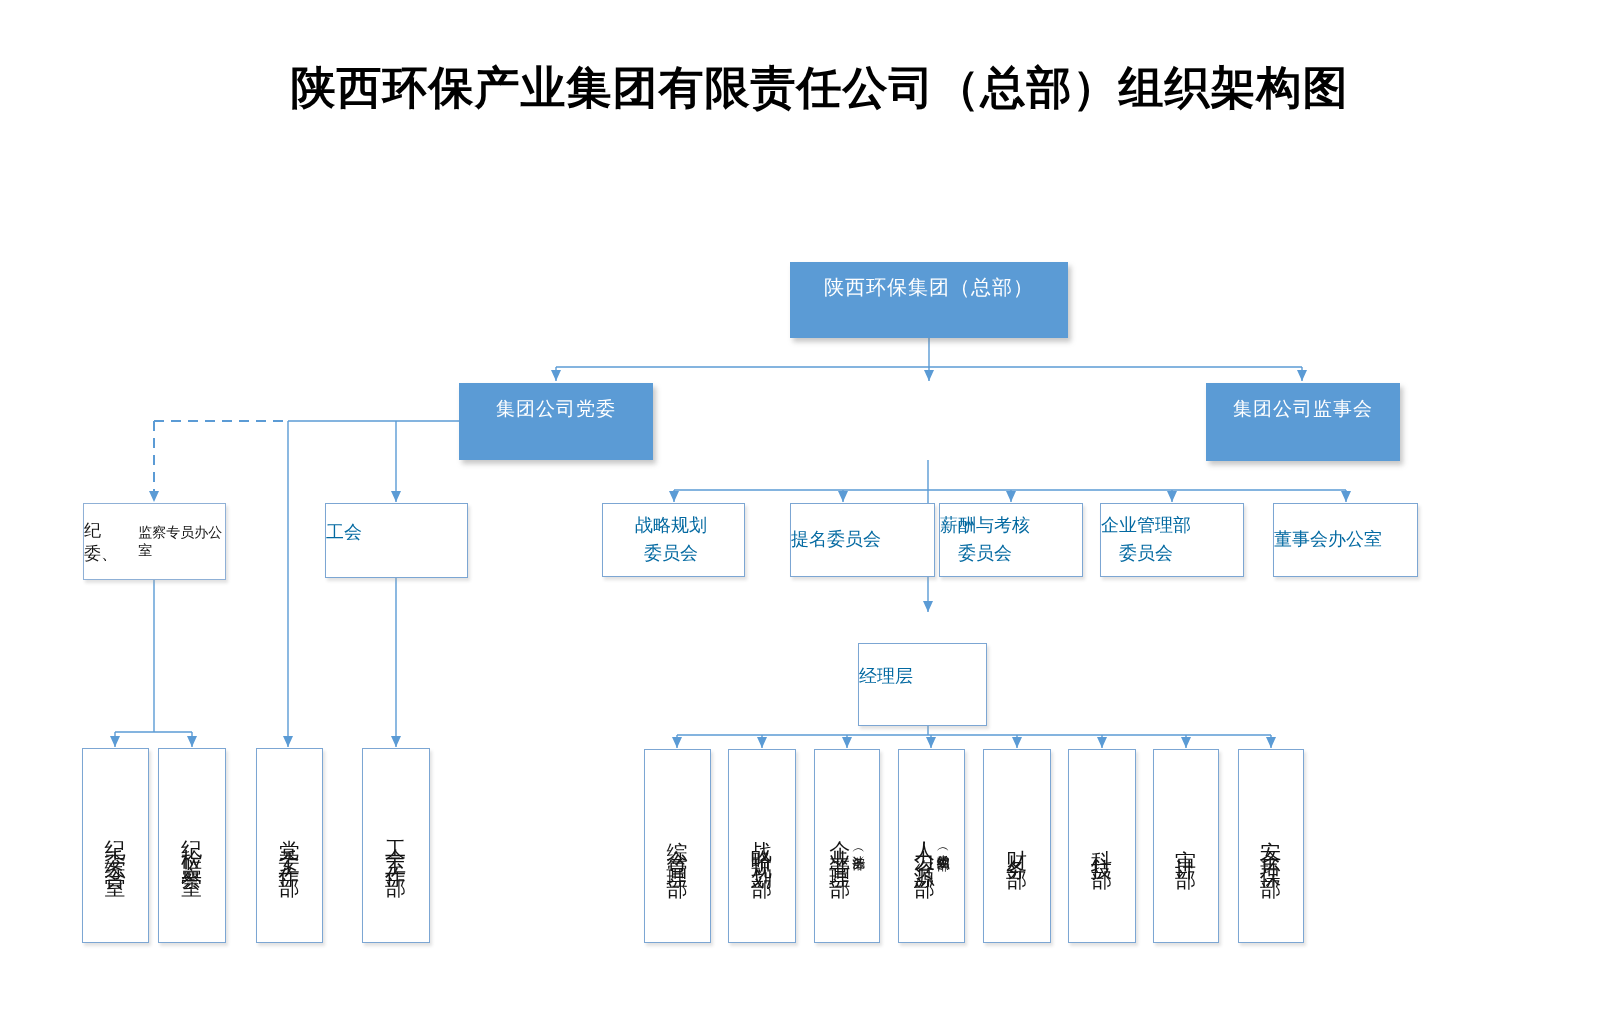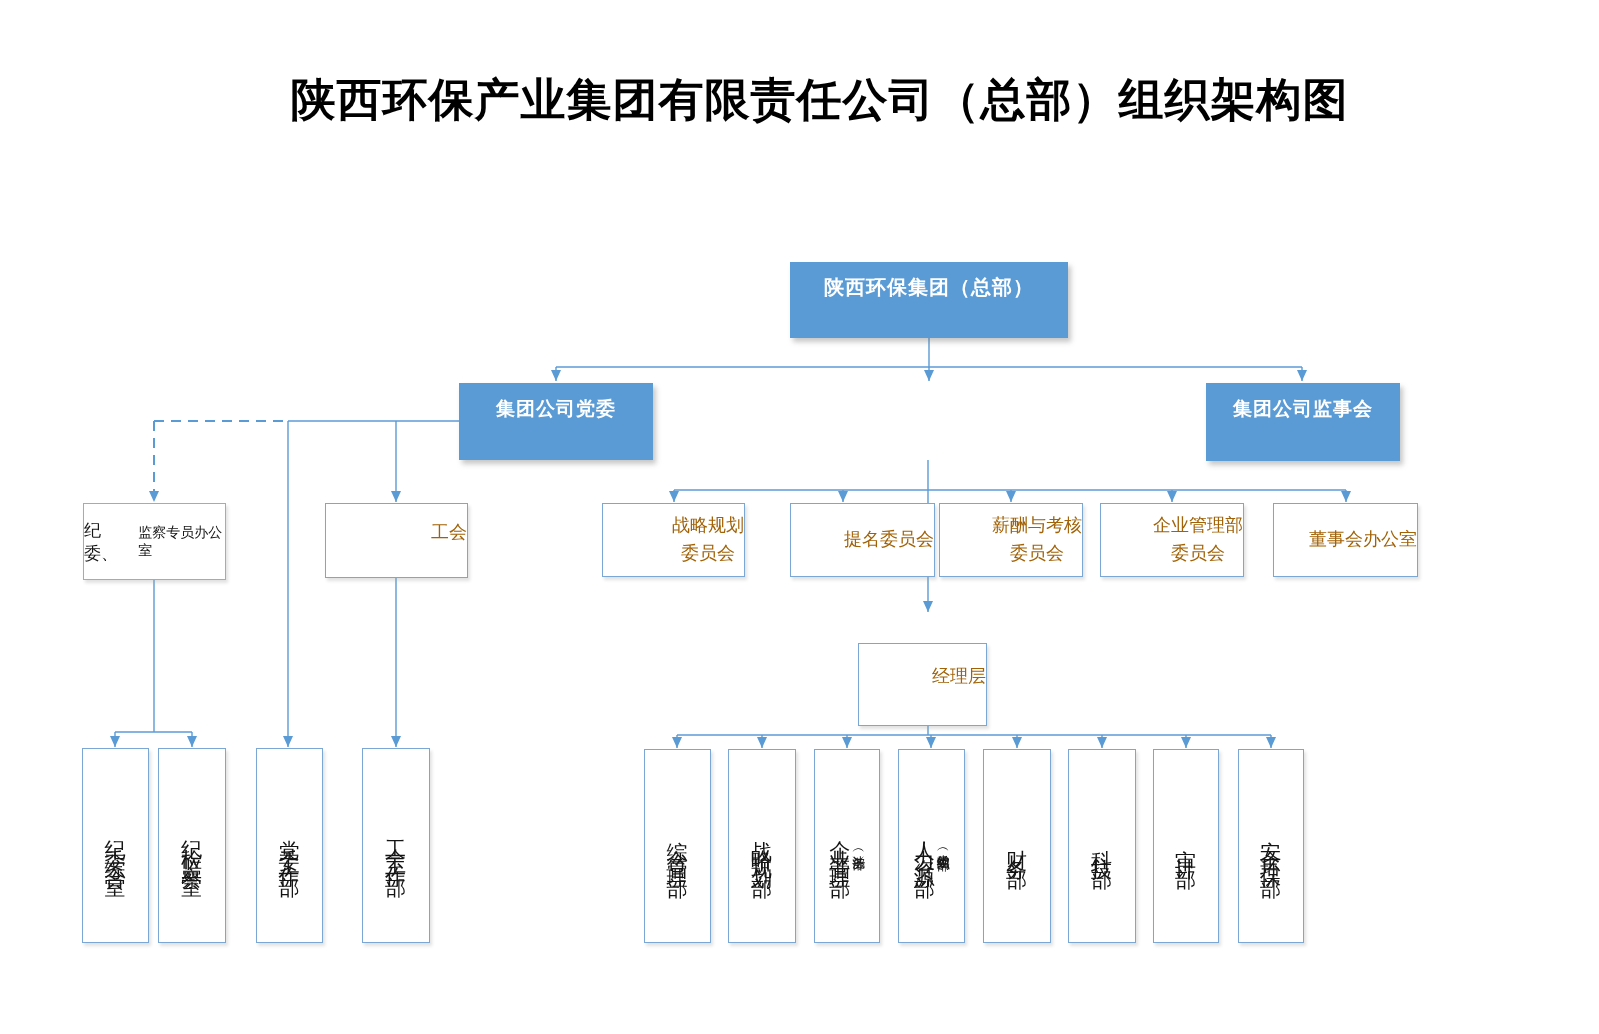--- a/index.html
+++ b/index.html
@@ -1,33 +1,33 @@
 <!DOCTYPE html>
 <html><head>
 <meta charset="utf-8">
 <style>
   html,body{margin:0;padding:0;background:#fff;}
   body{font-family:"Liberation Sans", sans-serif;}
   #canvas{position:relative;width:1599px;height:1034px;background:#fff;overflow:hidden;}
 
   .title{position:absolute;top:58px;left:40px;width:1559px;text-align:center;
          font-family:"Liberation Serif", serif;font-weight:900;font-size:45px;
-         letter-spacing:1px;color:#000;margin-top:12px;}
+         letter-spacing:1px;color:#000;}
 
   svg.wires{position:absolute;left:0;top:0;pointer-events:none;}
 
-  .bluebox{position:absolute;background:#5B9BD5;color:#fff;font-weight:bold;
+  .bluebox{position:absolute;background:#5B9BD5;color:#fff;font-weight:normal;
            display:flex;align-items:center;justify-content:center;text-align:left;
            font-size:19px;letter-spacing:1px;padding-bottom:26px;box-sizing:border-box;
            box-shadow:3px 4px 5px rgba(110,110,110,.38);}
   .bluebox.root{font-size:20px;}
 
   .wbox{position:absolute;background:#fff;border:1px solid #7CA6D3;box-sizing:border-box;
-        display:flex;align-items:center;justify-content:flex-end;text-align:center;
-        font-size:18px;color:#a16207;white-space:pre-line;line-height:1.55;
+        display:flex;align-items:center;justify-content:flex-start;text-align:center;
+        font-size:18px;color:#0369a1;white-space:pre-line;line-height:1.55;
         box-shadow:2px 3px 3px rgba(160,160,160,.3);}
   .wbox.liftText{padding-bottom:16px;}
 
   .duobox{position:absolute;background:#fff;border:1px solid #8FB0D6;box-sizing:border-box;
           display:flex;flex-direction:row;align-items:center;justify-content:center;
           gap:9px;color:#141414;box-shadow:2px 3px 3px rgba(160,160,160,.3);}
   .duobox .l1{font-size:17px;}
   .duobox .l2{font-size:14px;}
 
   .vbox{position:absolute;background:#fff;border:1px solid #7CA6D3;box-sizing:border-box;

